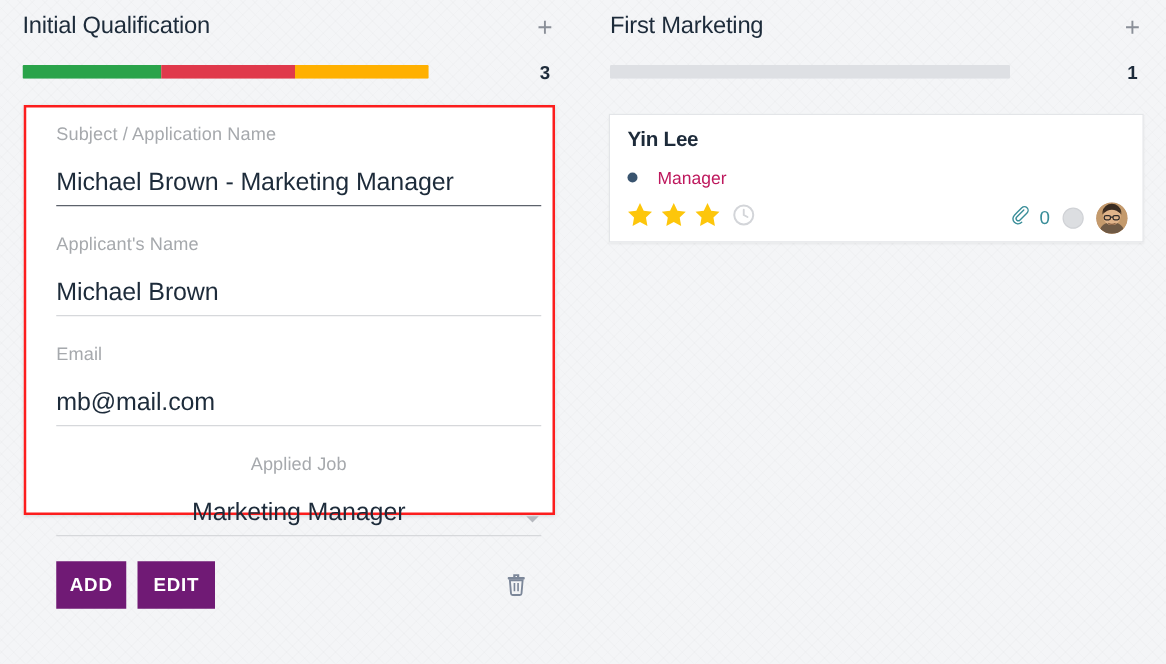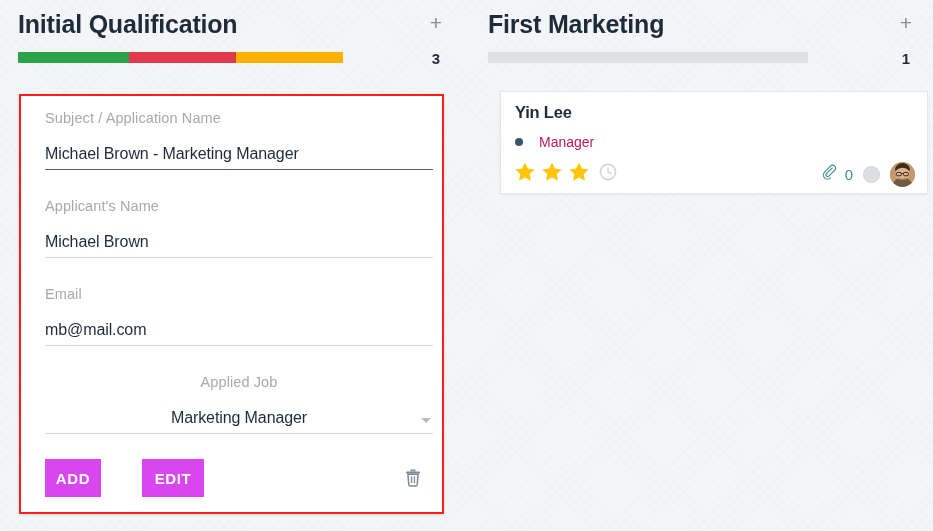--- a/index.html
+++ b/index.html
@@ -34,22 +34,22 @@
 
   
   .col { position: absolute; top: 0; }
   .col-1 { left: 0; width: 470px; }
   .col-2 { left: 480px; width: 453px; }
 
   .col-header {
     position: absolute;
     left: 18px;
     top: 10px;
-    font-size: 25px;
-    font-weight: bold;
+    font-size: 19px;
+    font-weight: normal;
     color: #1d2b3a;
     letter-spacing: -0.2px;
     white-space: nowrap;
   }
   .col-2 .col-header { left: 8px; }
 
   .add-btn {
     position: absolute;
     font-size: 21px;
     color: #8a8f98;
@@ -83,23 +83,23 @@
     border-radius: 1px;
   }
   .col-1 .prog { left: 18px; top: 52px; width: 325px; }
   .col-2 .prog { left: 8px;  top: 52px; width: 320px; }
   .prog-seg { height: 100%; }
 
   
   .form-card {
     position: absolute;
     left: 19px;
-    top: 94px;
+    top: 84px;
     width: 425px;
-    height: 420px;
+    height: 328px;
     background: #ffffff;
     border: 2px solid #fc1d1d;
     box-sizing: border-box;
     box-shadow: 0 1px 3px rgba(0,0,0,0.13);
   }
   .form-inner {
     position: absolute;
     left: 12px;
     right: 0;
     top: 0;
@@ -111,21 +111,21 @@
     width: 388px;
   }
   .field-label {
     font-size: 14.5px;
     color: #a6a9ad;
     font-weight: 400;
     letter-spacing: 0.1px;
     white-space: nowrap;
   }
   .field-value {
-    font-size: 16px;
+    font-size: 20px;
     color: #1d2b3a;
     padding-top: 19px;
     padding-bottom: 6px;
     white-space: nowrap;
     letter-spacing: -0.1px;
   }
   .field-underline {
     border-bottom: 1px solid #d6d8db;
     height: 0;
   }
@@ -145,46 +145,46 @@
     position: absolute;
     left: 12px;
     top: 363px;
     width: 388px;
     height: 40px;
   }
   .btn {
     position: absolute;
     top: 0;
     height: 38px;
-    background: #d946ef;
+    background: #701a75;
     color: #ffffff;
     border: none;
     font-family: "Liberation Sans", sans-serif;
     font-size: 15px;
     font-weight: bold;
     letter-spacing: 0.6px;
     cursor: pointer;
     padding: 0;
   }
   .btn-add  { left: 0px;  width: 56px; }
-  .btn-edit { left: 65px; width: 62px; margin-left: 32px; }
+  .btn-edit { left: 65px; width: 62px; }
 
   .trash {
     position: absolute;
     right: 10px;
     top: 6px;
     width: 20px;
     height: 24px;
     cursor: pointer;
   }
 
   
   .app-card {
     position: absolute;
-    left: 20px;
+    left: 7px;
     top: 91px;
     width: 428px;
     height: 103px;
     background: #ffffff;
     border: 1px solid #e3e5e8;
     box-sizing: border-box;
     box-shadow: 0 1px 2px rgba(0,0,0,0.06);
   }
   .app-name {
     position: absolute;

